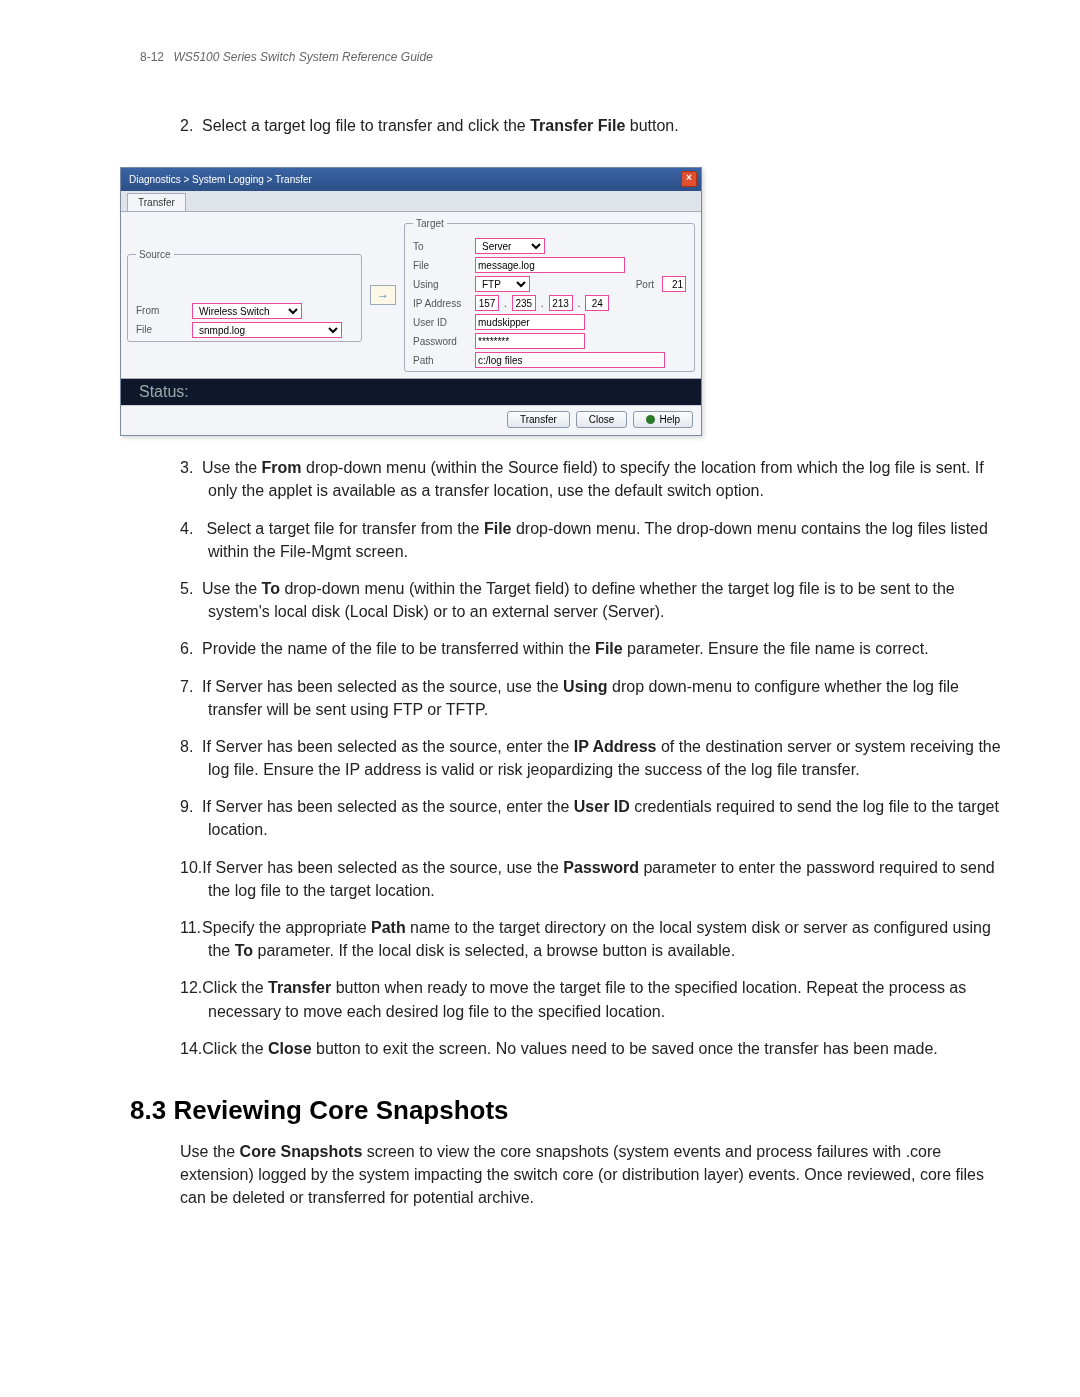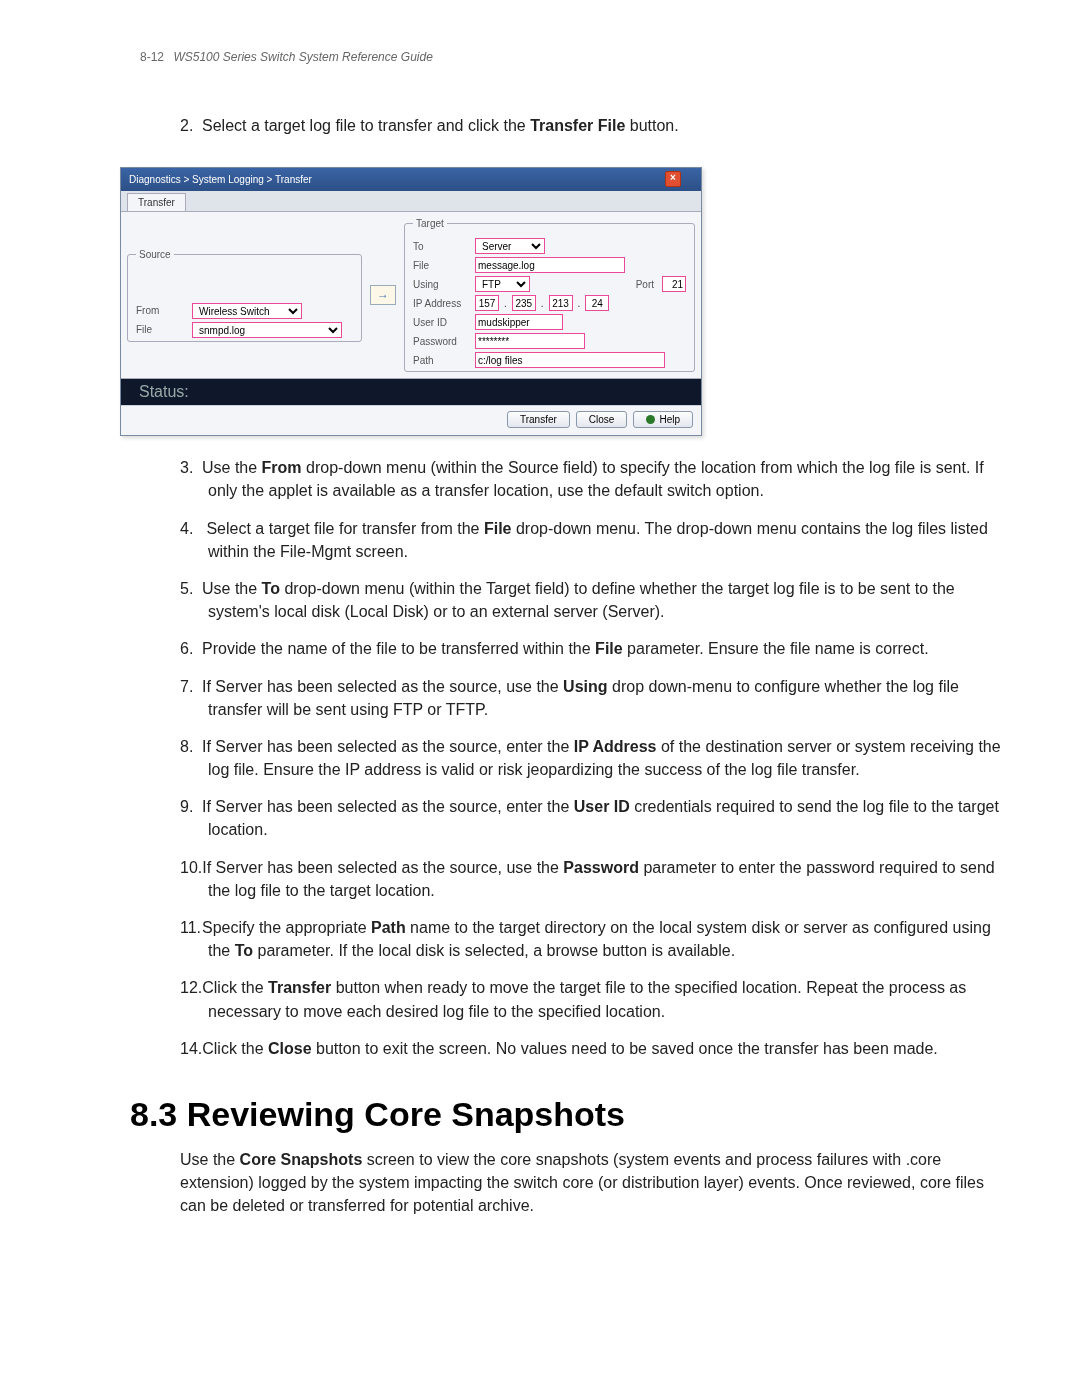--- a/index.html
+++ b/index.html
@@ -53,21 +53,21 @@
     border: 1px solid #7a8aa0;
     background: #e6eaf0;
     font-size: 10px;
     font-family: Tahoma, Arial, sans-serif;
     color: #333;
     box-shadow: 2px 2px 4px rgba(0,0,0,.15);
   }
   .shot .titlebar {
     background: linear-gradient(#3a64a5,#2c4f86);
     color: #fff;
-    padding: 3px 20px 4px 8px;
+    padding: 3px 4px 4px 8px;
     display: flex;
     align-items: center;
     justify-content: space-between;
     font-size: 10px;
   }
   .shot .titlebar .xbtn {
     width: 14px; height: 14px;
     background: #e05030;
     border: 1px solid #b03010;
     color: #fff;
@@ -157,21 +157,21 @@
   }
   .shot .ip-seg {
     width: 24px; text-align:center;
   }
   .shot .dot { padding: 0 1px; }
 
   
   h2.section {
     font-family: Arial, sans-serif;
     font-weight: bold;
-    font-size: 34px;
+    font-size: 26px;
     margin: 35px 0 14px 60px;
     color: #000;
   }
   p.body {
     margin: 0 0 14px 110px;
     font-size: 16px;
     line-height: 1.45;
   }
 </style>
 </head>
@@ -240,21 +240,21 @@
               <input class="ip-seg" type="text" value="157" style="">
                 <span class="dot">.</span>
               <input class="ip-seg" type="text" value="235" style="">
                 <span class="dot">.</span>
               <input class="ip-seg" type="text" value="213" style="">
                 <span class="dot">.</span>
               <input class="ip-seg" type="text" value="24" style="">
             </div>
             <div class="row">
               <span class="lbl-r">User ID</span>
-              <input type="text" style="width: 88px;" value="mudskipper">
+              <input type="text" style="width: 110px;" value="mudskipper">
             </div>
             <div class="row">
               <span class="lbl-r">Password</span>
               <input type="text" style="width: 110px;" value="********">
             </div>
             <div class="row">
               <span class="lbl-r">Path</span>
               <input type="text" style="width: 190px;" value="c:/log files">
             </div>
           </fieldset>

